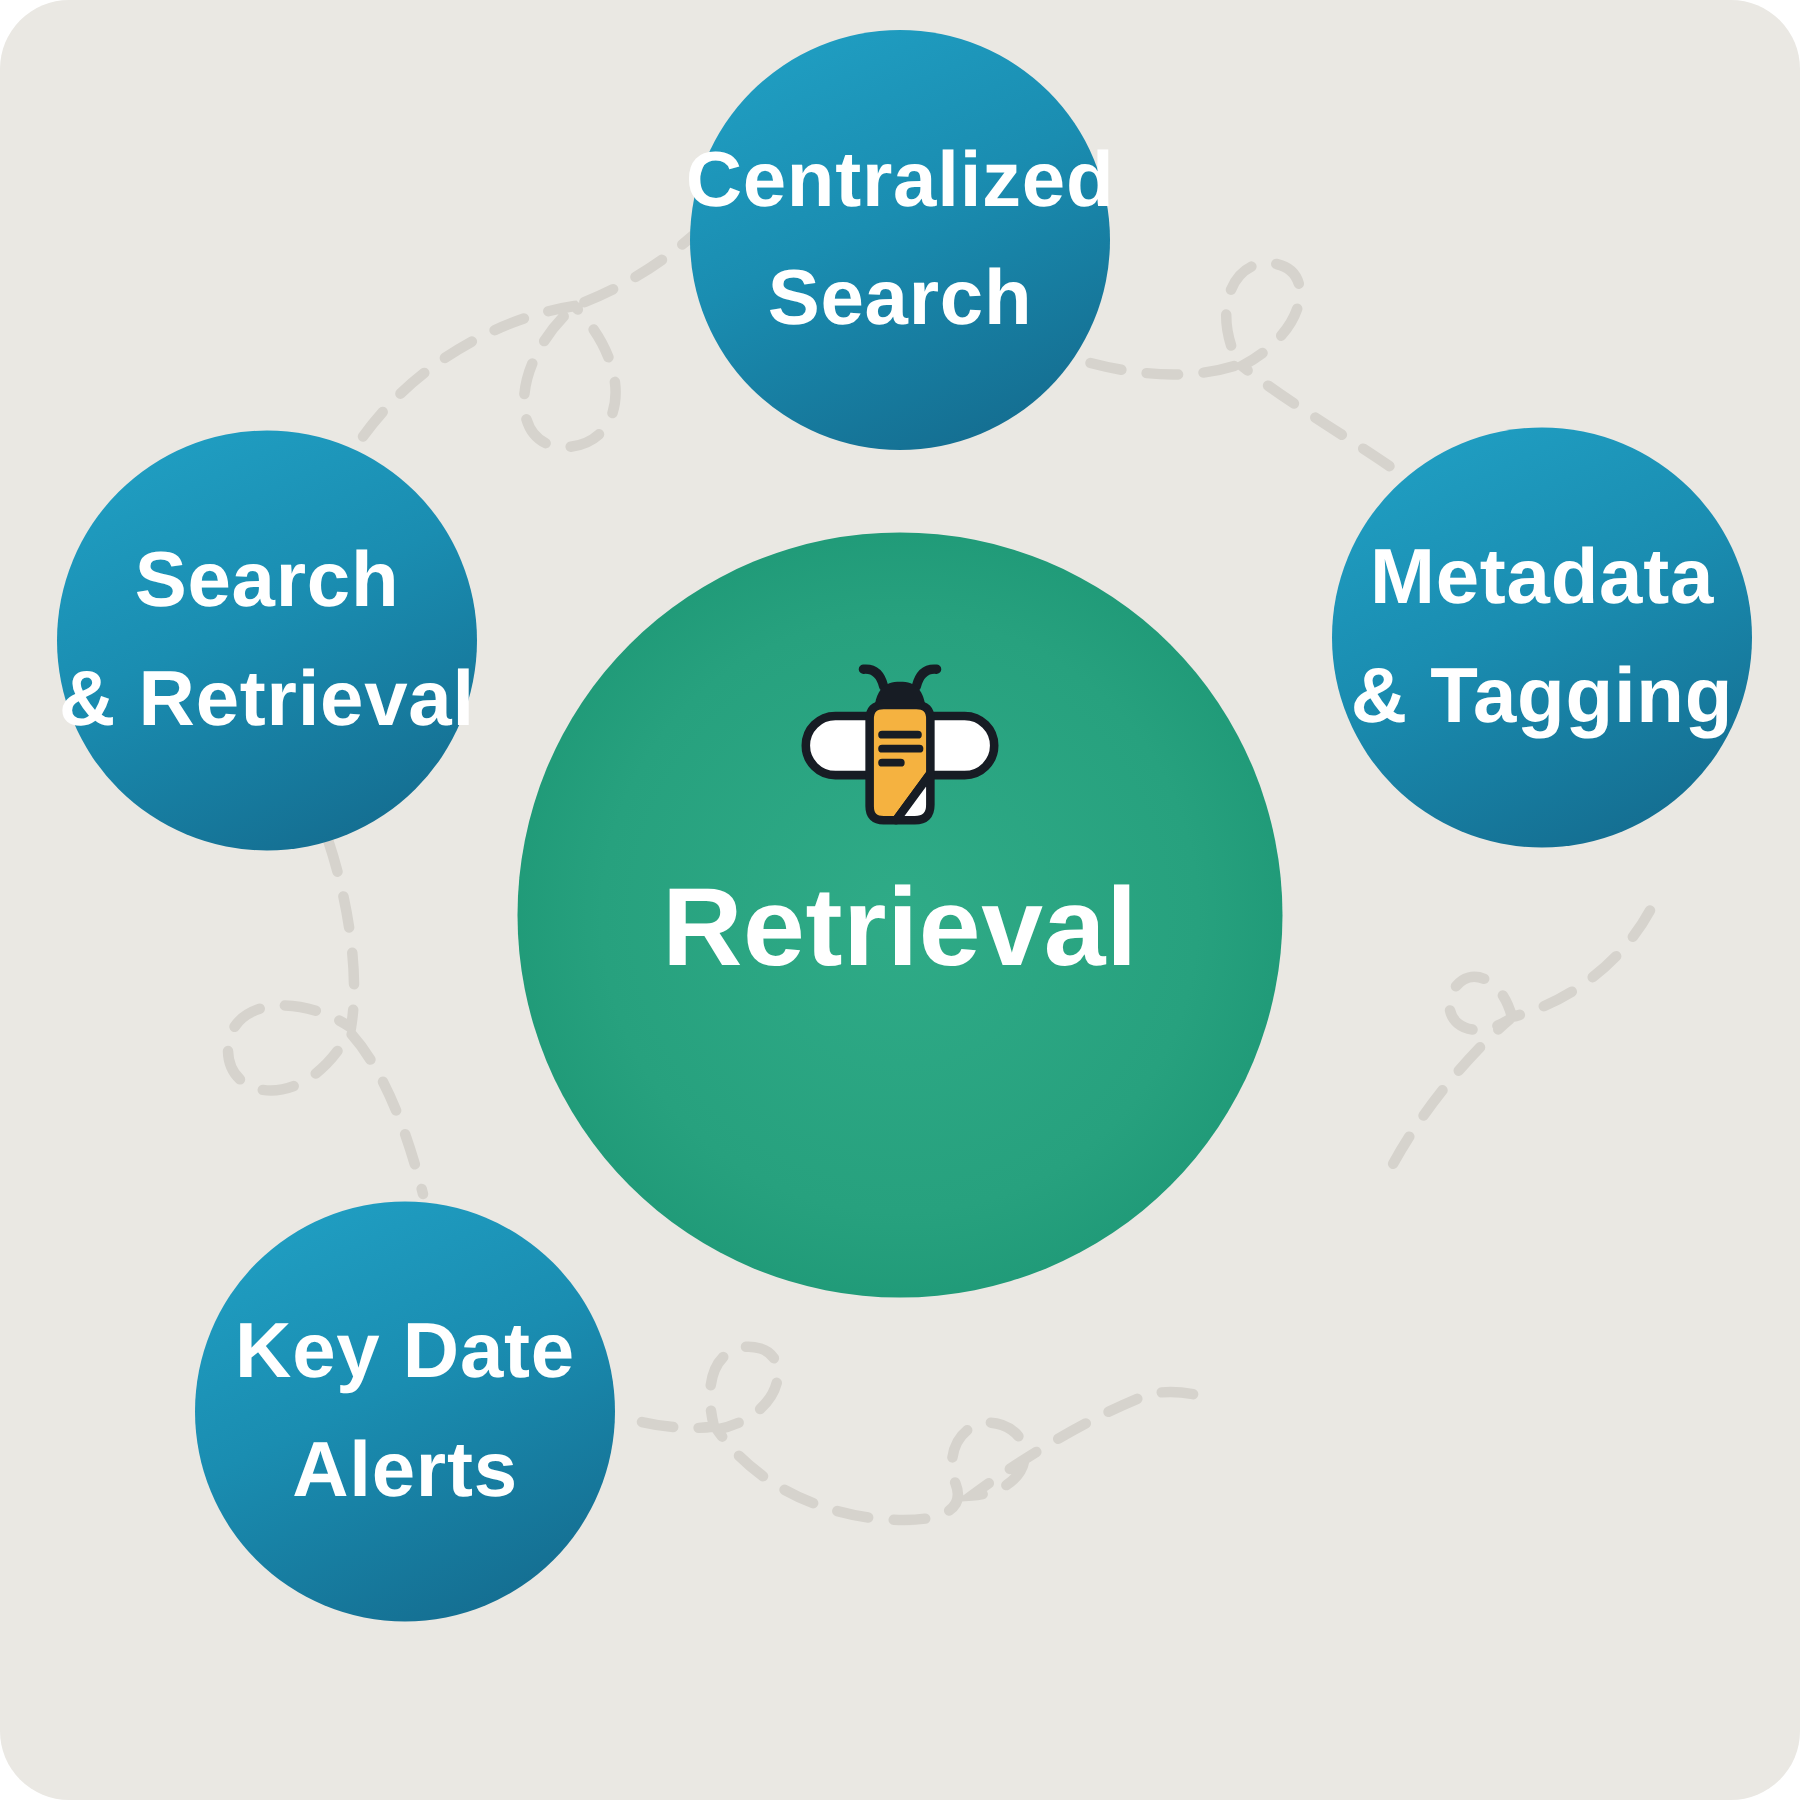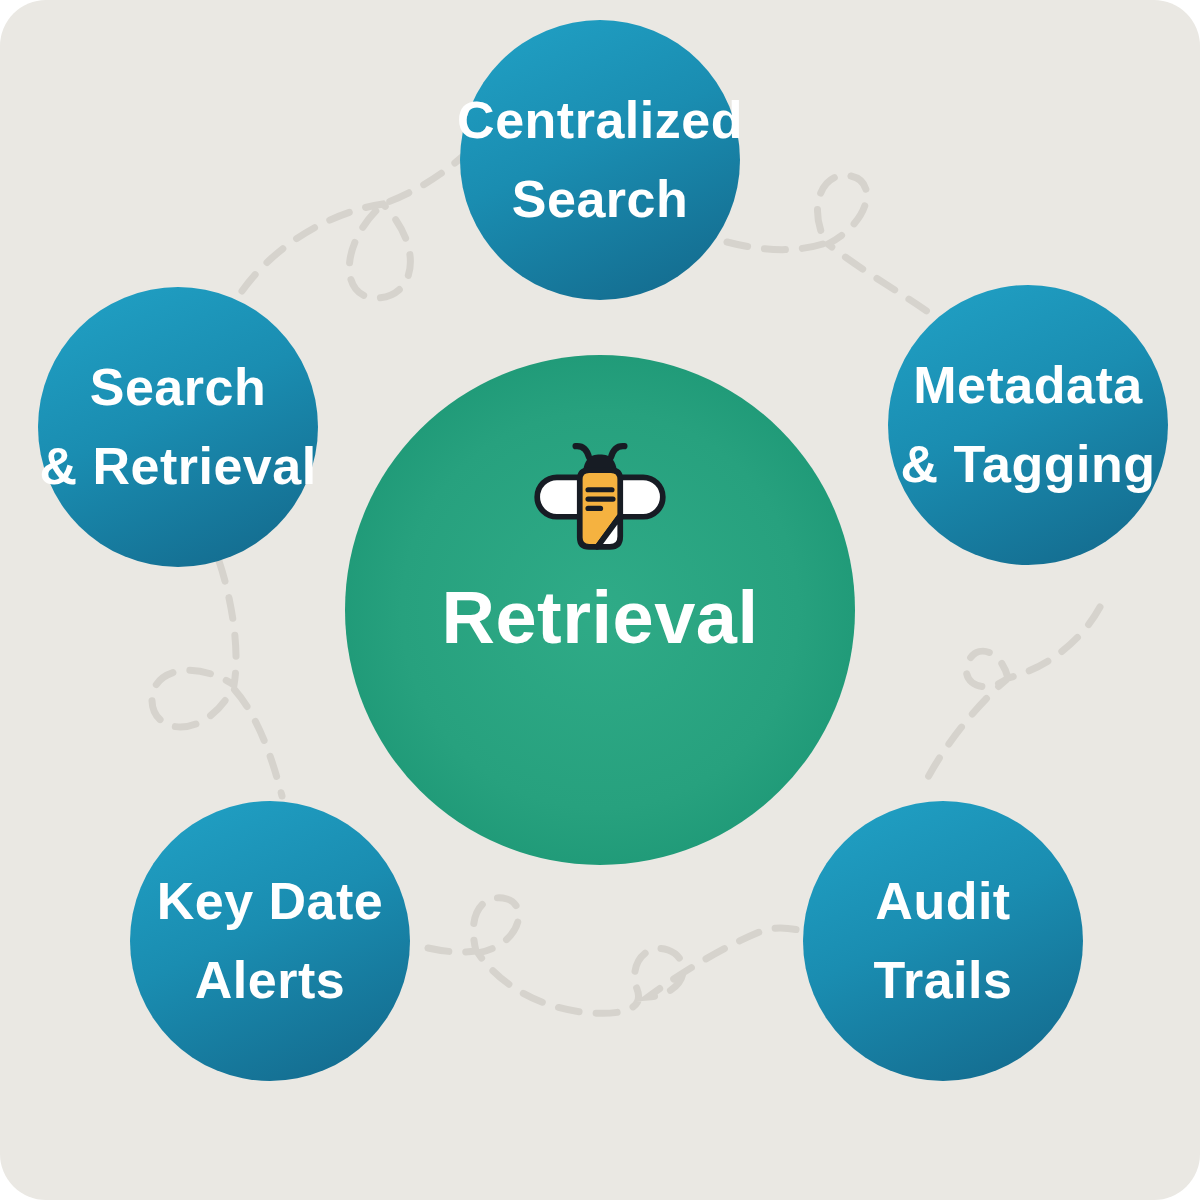--- a/index.html
+++ b/index.html
@@ -102,26 +102,20 @@
     </div>
   </div>
 
   <div class="node node-keydate">
     <div class="node-label">
       <span>Key Date</span>
       <span>Alerts</span>
     </div>
   </div>
 
-  <div class="node node-audit">
-    <div class="node-label">
-      <span>Audit</span>
-      <span>Trails</span>
-    </div>
-  </div>
 
   <div class="center-circle">
     <svg class="bee-icon" viewBox="0 0 127 105" aria-hidden="true">
 
       <path class="bee-outline-stroke" stroke-width="6" d="M53 15 Q50 3 40 4"></path>
       <path class="bee-outline-stroke" stroke-width="6" d="M74 15 Q77 3 87 4"></path>
 
       <path class="bee-head" d="M47 42 C45 16 54 12 63.5 12 C73 12 82 16 80 42 Z"></path>
 
       <rect class="bee-wing" x="3" y="34" width="121" height="38" rx="19"></rect>

